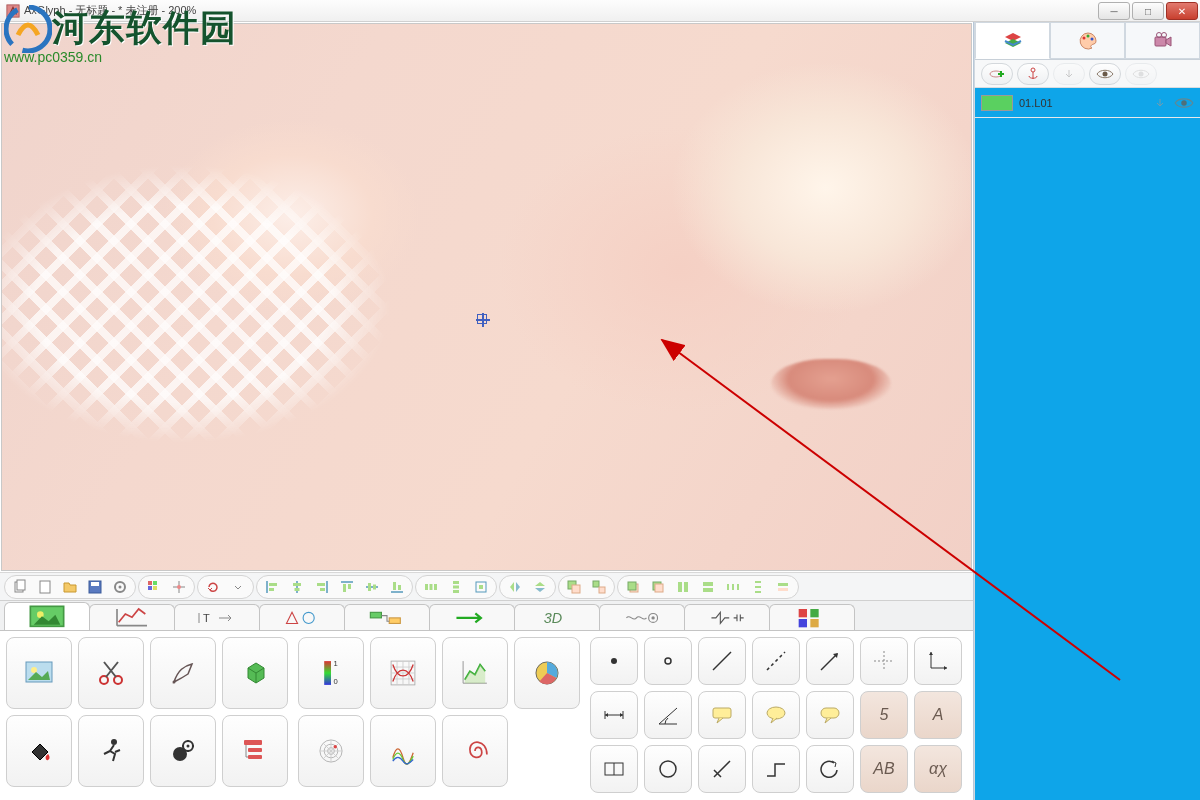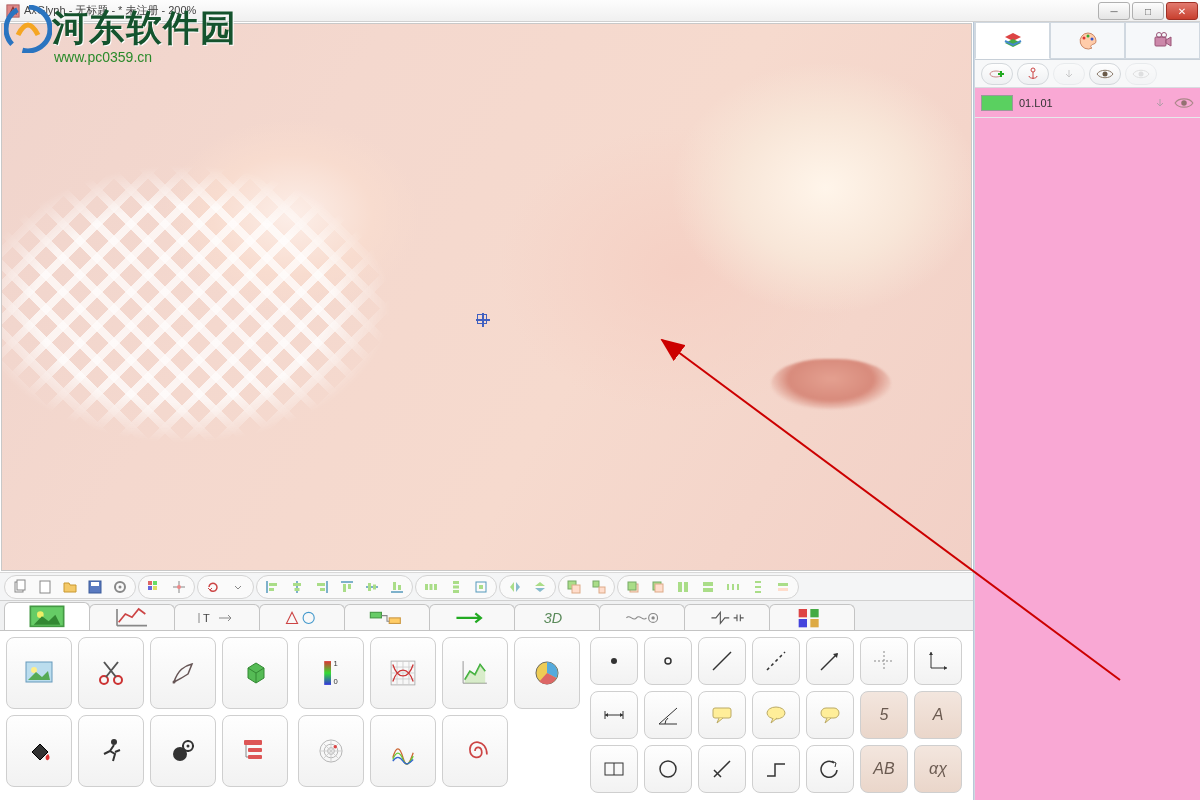--- a/index.html
+++ b/index.html
@@ -9,21 +9,21 @@
 .titlebar .title-icon { width: 14px; height: 14px; margin-right: 4px; display: inline-flex; }
 .titlebar .spacer { flex: 1; }
 .winbtns { display: flex; height: 100%; }
 .winbtn { width: 32px; height: 18px; margin: 2px 2px 0 0; border: 1px solid #b0b0b0; border-radius: 3px; background: linear-gradient(#fdfdfd,#e5e5e5); display: flex; align-items: center; justify-content: center; font-size: 10px; color: #555; cursor: pointer; }
 .winbtn.close { background: linear-gradient(#e27a6f,#c8402f); border-color: #a03025; color: #fff; }
 
 .watermark { position: absolute; top: 4px; left: 4px; z-index: 50; pointer-events: none; font-weight: bold; }
 .watermark .logo { display:flex; align-items:center; }
 .watermark .logoimg { width:48px; height:48px; }
 .watermark .logotxt { font-size: 36px; color:#14532d; text-shadow:1px 1px 0 #fff; letter-spacing:1px; }
-.watermark .url { font-size: 14px; color:#2a8a2a; margin-left:50px; margin-top:-4px; font-weight:normal; }
+.watermark .url { font-size: 14px; color:#2a8a2a; margin-top:-4px; font-weight:normal; }
 
 .main { display:flex; height: calc(800px - 22px); }
 
 .left { flex:1; display:flex; flex-direction:column; border-right:1px solid #b8c8d8; }
 .canvas { flex:1; background:#f2d8d4; position:relative; overflow:hidden; margin: 1px; border:1px solid #c8c8c8; }
 .canvas .photo { position:absolute; inset:0; background: radial-gradient(ellipse 220px 180px at 85% 30%, #fff5ea 0%, #f8e6d8 40%, transparent 70%), radial-gradient(ellipse 280px 220px at 70% 45%, #f5d0c4 0%, transparent 65%), radial-gradient(ellipse 160px 120px at 30% 35%, #fceee8 0%, #f8dccf 50%, transparent 80%), linear-gradient(120deg, #f0d4cc 0%, #f4d8ce 30%, #f6dace 60%, #f2d0c6 100%); }
 .canvas .lace { position:absolute; left:-30px; top:140px; width:420px; height:280px; background: repeating-linear-gradient(45deg, rgba(255,255,255,0.8) 0 8px, transparent 8px 24px), repeating-linear-gradient(-45deg, rgba(255,255,255,0.8) 0 8px, transparent 8px 24px); -webkit-mask: radial-gradient(ellipse at center, black 50%, transparent 70%); mask: radial-gradient(ellipse at center, black 50%, transparent 70%); opacity:0.9; }
 .canvas .lips { position:absolute; right:80px; top:335px; width:120px; height:50px; background: radial-gradient(ellipse at 50% 40%, #e4a090 0%, #d88b7c 50%, transparent 75%); border-radius: 60px / 28px; filter: blur(1px);}
 .canvas .marker { position:absolute; left:475px; top:290px; width:10px; height:10px; border:1px solid #4060c0; background:transparent; }
 .canvas .marker::before, .canvas .marker::after { content:""; position:absolute; background:#4060c0; }
@@ -43,21 +43,21 @@
 .palette-area { flex:0 0 auto; height: 170px; background:#fff; border-top:1px solid #c4c4c4; display:flex; padding:6px; gap:10px; overflow:hidden; }
 .pal-grid { display:grid; gap:6px; }
 .pal1 { grid-template-columns: repeat(4, 66px); grid-template-rows: repeat(2, 72px); }
 .pal2 { grid-template-columns: repeat(4, 66px); grid-template-rows: repeat(2, 72px); }
 .pal3 { grid-template-columns: repeat(7, 48px); grid-template-rows: repeat(3, 48px); }
 .pcell { border:1px solid #cfcfcf; border-radius:8px; background:linear-gradient(#fefefe,#f2f2f2); display:flex; align-items:center; justify-content:center; cursor:pointer; }
 .pcell.num { background: linear-gradient(#f3e6de,#ead6ca); color:#6a5a50; font-size:16px; font-style:italic; font-family: Georgia, serif; }
 .picon { width:34px; height:34px; }
 .psmall { width:26px; height:26px; }
 
-.right { width: 226px; background:#f9a8d4; display:flex; flex-direction:column; border-left:1px solid #d0d8e0;}
+.right { width: 226px; background:#0ea5e9; display:flex; flex-direction:column; border-left:1px solid #d0d8e0;}
 .right-tabs { height:38px; display:flex; border-bottom:1px solid #c8d0d8; }
 .rtab { flex:1; display:flex; align-items:center; justify-content:center; border:1px solid #d0d8e0; background:#f6f8fa; cursor:pointer; }
 .rtab.active { background:#fff; border-bottom:1px solid #fff; }
 .right-tools { height:28px; display:flex; align-items:center; gap:4px; padding:0 6px; border-bottom:1px solid #d8dce0; background:#f7f8f9;}
 .rtbtn { width:32px; height:22px; border:1px solid #d4d8dc; border-radius:11px; background:linear-gradient(#fefefe,#eef0f2); display:flex; align-items:center; justify-content:center; cursor:pointer; }
 .rtbtn.disabled { opacity:0.4; cursor:default; }
 .layer-row { height:30px; display:flex; align-items:center; padding: 0 6px; border-bottom:1px solid #e6e8ea; gap:6px; font-size:11px; color:#333; }
 .swatch { width:32px; height:16px; background:#5ad060; border:1px solid #9a9a9a; }
 .layer-row .lspace { flex:1; }
 .layer-row .licon { width:16px; height:14px; opacity:0.7; }

